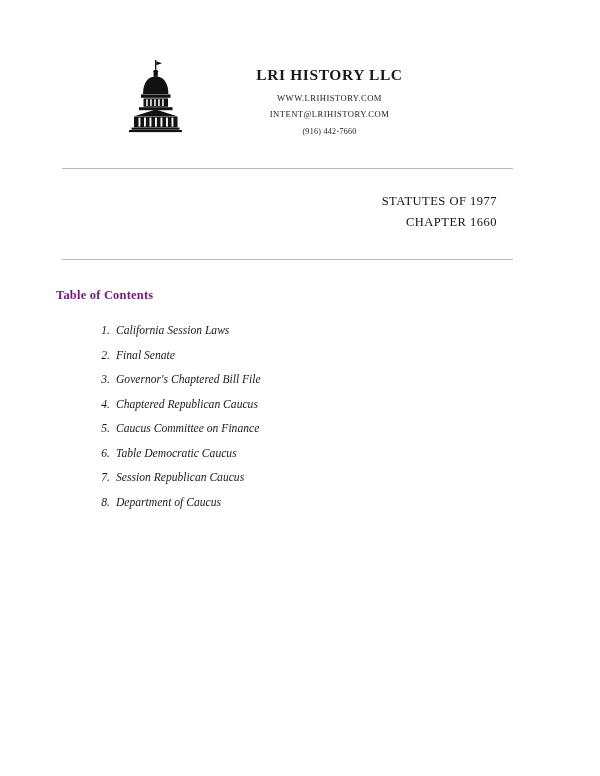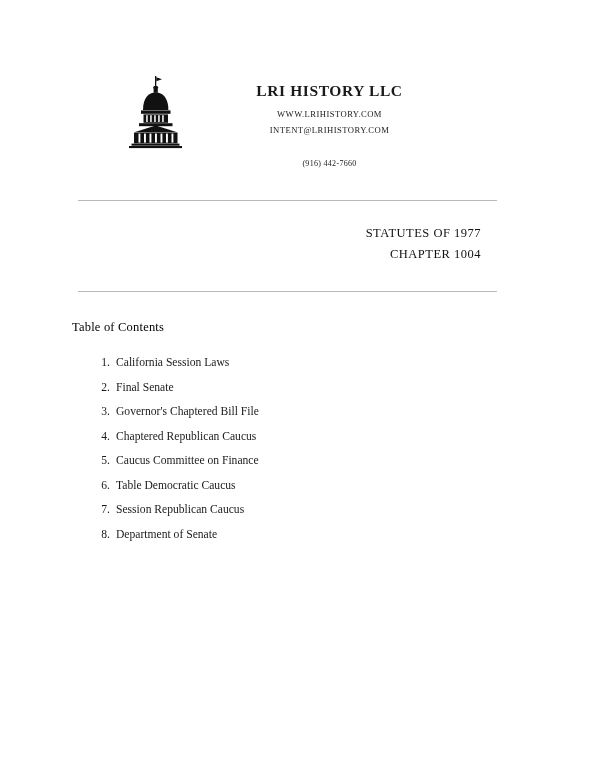--- a/index.html
+++ b/index.html
@@ -12,21 +12,21 @@
     height: 776px;
     font-family: "Liberation Serif", serif;
     color: #1a1a1a;
     position: relative;
     overflow: hidden;
   }
   .page {
     width: 575px;
     height: 776px;
     box-sizing: border-box;
-    padding: 16px;
+    padding: 0;
     position: relative;
     background: #fff;
   }
 
   
   .letterhead {
     display: flex;
     align-items: flex-start;
     justify-content: center;
     padding-top: 56px;
@@ -59,21 +59,21 @@
     font-size: 8.6px;
     letter-spacing: 0.45px;
     color: #1a1a1a;
     margin-bottom: 6px;
     text-transform: uppercase;
   }
   .org-phone {
     font-size: 8px;
     letter-spacing: 0.3px;
     color: #1a1a1a;
-    margin-top: 24px;
+    margin-top: 8px;
   }
 
   
   .rule {
     border: none;
     border-top: 1px solid #b9b9b9;
     margin: 0 62px;
   }
   .rule-top { margin-top: 32px; }
   .rule-bottom { margin-top: 26px; }
@@ -90,30 +90,31 @@
     line-height: 21px;
     color: #111;
   }
 
   
   .toc {
     padding: 28px 0 0 56px;
   }
   .toc-title {
     font-size: 12.5px;
-    font-weight: normal;
+    font-weight: bold;
     letter-spacing: 0.2px;
     margin-bottom: 16px;
-    color: #000000;
+    color: #701a75;
   }
   ol.toc-list {
     list-style: none;
-    margin: 0;
+    margin: 16px;
     padding: 0 0 0 14px;
     counter-reset: tocitem;
+    font-style: italic;
   }
   ol.toc-list li {
     counter-increment: tocitem;
     position: relative;
     font-size: 11.6px;
     line-height: 24px;
     color: #1a1a1a;
     padding-left: 30px;
     margin-bottom: 0.5px;
   }
@@ -179,32 +180,32 @@
       <div class="org-line">WWW.LRIHISTORY.COM</div>
       <div class="org-line">INTENT@LRIHISTORY.COM</div>
       <div class="org-phone">(916) 442-7660</div>
     </div>
   </div>
 
   <hr class="rule rule-top">
 
   <div class="statute-block">
     <div class="statute-line">STATUTES OF 1977</div>
-    <div class="statute-line">CHAPTER  1004</div>
+    <div class="statute-line">CHAPTER  1660</div>
   </div>
 
   <hr class="rule rule-bottom">
 
   <div class="toc">
     <div class="toc-title">Table of Contents</div>
     <ol class="toc-list">
       <li><span>California Session Laws</span></li>
       <li><span>Final Senate</span></li>
       <li><span>Governor's Chaptered Bill File</span></li>
       <li><span>Chaptered Republican Caucus</span></li>
       <li><span>Caucus Committee on Finance</span></li>
       <li><span>Table Democratic Caucus</span></li>
       <li><span>Session Republican Caucus</span></li>
-      <li><span>Department of Senate</span></li>
+      <li><span>Department of Caucus</span></li>
     </ol>
   </div>
 
 </div>
 
 </body></html>

